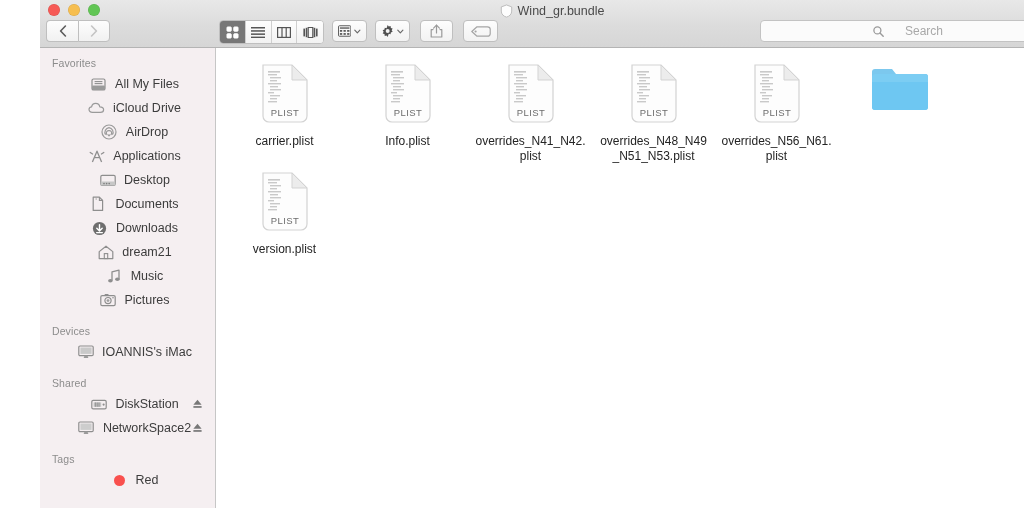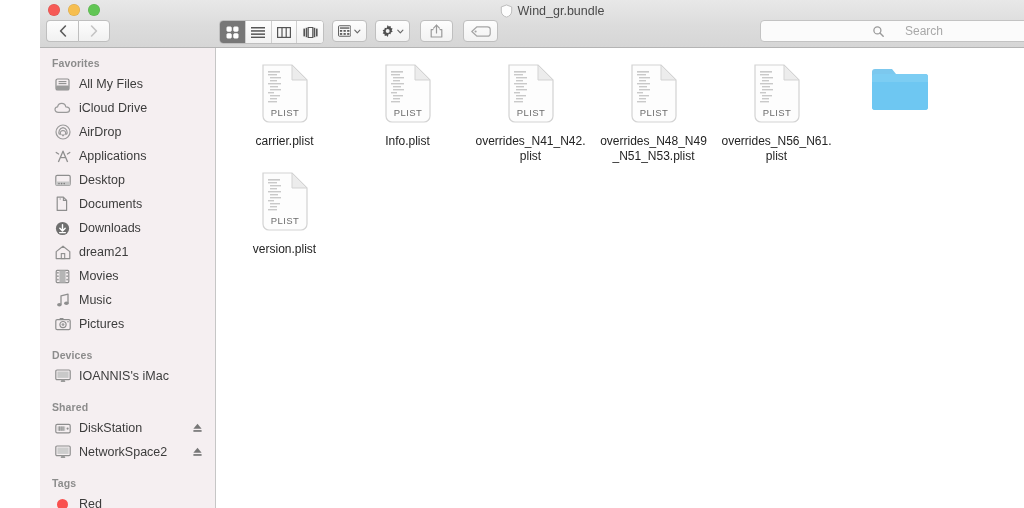--- a/index.html
+++ b/index.html
@@ -121,29 +121,29 @@
     width:176px; flex:0 0 176px;
     background:#f5eff1;
     border-right:1px solid #c6c6c6;
     padding-top:9px;
     overflow:hidden;
   }
   .sb-section {
     font-size:10.5px; color:#8c8c8c;
     padding:0 0 3px 12px;
     letter-spacing:.1px;
-    font-weight:bold;
   }
   .sb-section.sp { padding-top:13px; }
   .sb-item {
     height:24px;
     display:flex; align-items:center;
     padding-left:14px;
     gap:8px;
     position:relative;
+    justify-content:center;
   }
   .sb-item .ico { width:17px; height:17px; flex:0 0 17px; display:flex; align-items:center; justify-content:center; }
   .sb-item .ico svg { display:block; }
   .sb-item .lbl { font-size:12.5px; color:#3c3c3c; white-space:nowrap; }
   .eject { position:absolute; right:12px; top:50%; transform:translateY(-50%); }
   .eject svg { display:block; }
   .tagdot { width:11px; height:11px; border-radius:50%; display:block; }
 
   
   .content {
@@ -385,35 +385,20 @@
       <div class="sb-item">
         <span class="ico">
           <svg width="16" height="15" viewBox="0 0 16 15">
             <path d="M1.2 6.6 L8 1.2 L14.8 6.6 V13.6 H1.2 Z" fill="none" stroke="#8e8e8e" stroke-width="1.2" stroke-linejoin="round"></path>
             <rect x="6.3" y="8.6" width="3.4" height="5" fill="none" stroke="#8e8e8e" stroke-width="1.1"></rect>
           </svg>
         </span>
         <span class="lbl">dream21</span>
       </div>
 
-      <div class="sb-item">
-        <span class="ico">
-          <svg width="15" height="15" viewBox="0 0 15 15">
-            <rect x="1.2" y="1.4" width="12.6" height="12.2" rx="1" fill="none" stroke="#8e8e8e" stroke-width="1.2"></rect>
-            <rect x="4.4" y="1.4" width="6.2" height="12.2" fill="#b5b5b5"></rect>
-            <rect x="2.2" y="3" width="1.4" height="1.6" fill="#8e8e8e"></rect>
-            <rect x="2.2" y="6.4" width="1.4" height="1.6" fill="#8e8e8e"></rect>
-            <rect x="2.2" y="9.8" width="1.4" height="1.6" fill="#8e8e8e"></rect>
-            <rect x="11.4" y="3" width="1.4" height="1.6" fill="#8e8e8e"></rect>
-            <rect x="11.4" y="6.4" width="1.4" height="1.6" fill="#8e8e8e"></rect>
-            <rect x="11.4" y="9.8" width="1.4" height="1.6" fill="#8e8e8e"></rect>
-          </svg>
-        </span>
-        <span class="lbl">Movies</span>
-      </div>
 
       <div class="sb-item">
         <span class="ico">
           <svg width="14" height="15" viewBox="0 0 14 15">
             <path d="M5 11.6 V2.8 L12 1.2 V10" fill="none" stroke="#8e8e8e" stroke-width="1.3" stroke-linejoin="round"></path>
             <ellipse cx="3.4" cy="11.8" rx="2.3" ry="1.8" fill="#8e8e8e"></ellipse>
             <ellipse cx="10.4" cy="10.2" rx="2.3" ry="1.8" fill="#8e8e8e"></ellipse>
           </svg>
         </span>
         <span class="lbl">Music</span>

